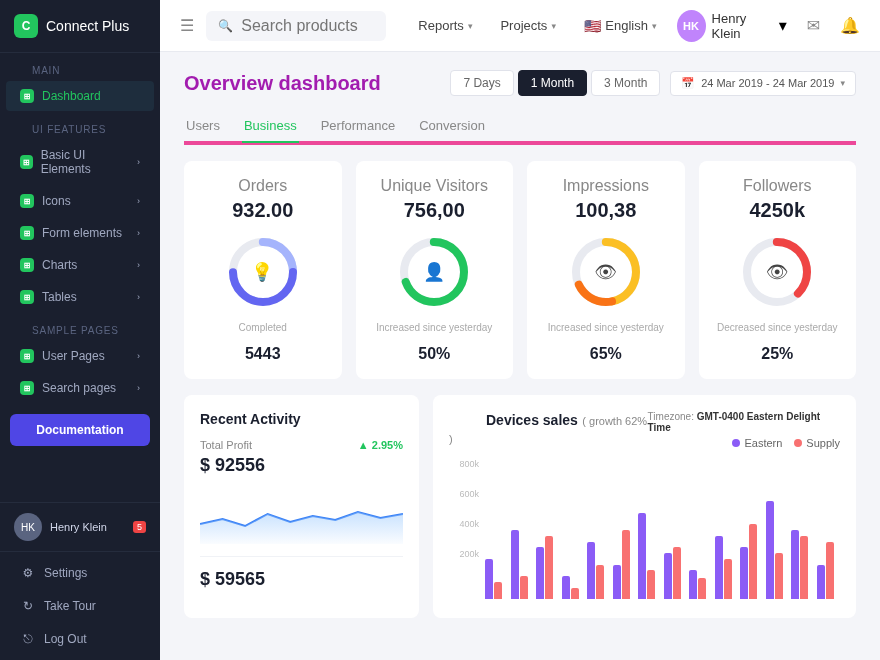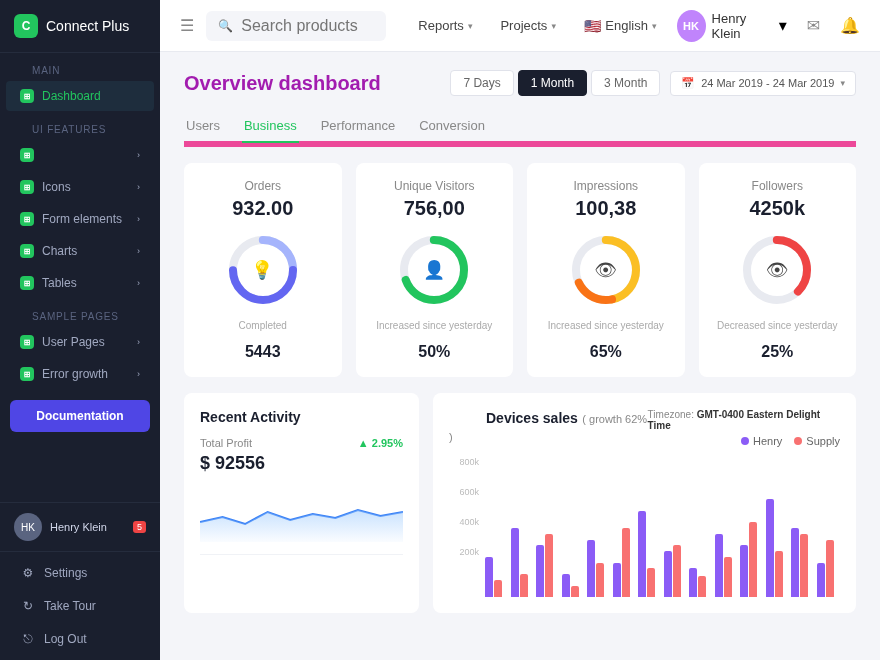--- a/index.html
+++ b/index.html
@@ -198,21 +198,21 @@
       background: white;
       margin-left: 6px;
       cursor: pointer;
     }
     .cal-icon { font-size: 11px; color: #888; }
 
     
     .tabs {
       display: flex;
       gap: 20px;
-      border-bottom: 6px solid #ec4899;
+      border-bottom: 4px solid #ec4899;
       margin-bottom: 16px;
     }
     .tab {
       padding: 8px 2px;
       font-size: 13px;
       color: #888;
       cursor: pointer;
       border-bottom: 2px solid transparent;
       margin-bottom: -2px;
     }
@@ -226,21 +226,21 @@
       margin-bottom: 16px;
     }
     .stat-card {
       background: white;
       border-radius: 8px;
       padding: 16px;
       display: flex;
       flex-direction: column;
       align-items: center;
     }
-    .stat-label { font-size: 12px; color: #888; margin-bottom: 4px; }
+    .stat-label { font-size: 16px; color: #888; margin-bottom: 4px; }
     .stat-value { font-size: 20px; font-weight: 700; color: #1a1f2e; margin-bottom: 10px; }
 
     
     .donut-wrap { position: relative; width: 80px; height: 80px; margin-bottom: 10px; }
     .donut-wrap svg { width: 80px; height: 80px; }
     .donut-center {
       position: absolute; top: 50%; left: 50%;
       transform: translate(-50%,-50%);
       font-size: 18px; color: #444;
     }
@@ -336,20 +336,21 @@
 
   <div class="sidebar-section-label">Main</div>
   <div class="sidebar-item active">
     <span class="green-dot">⊞</span>
     <span>Dashboard</span>
   </div>
 
   <div class="sidebar-section-label">UI Features</div>
   <div class="sidebar-item">
     <span class="green-dot item-icon">⊞</span>
+    <span>Basic UI Elements</span>
     <span class="chevron">›</span>
   </div>
   <div class="sidebar-item">
     <span class="green-dot item-icon">⊞</span>
     <span>Icons</span>
     <span class="chevron">›</span>
   </div>
   <div class="sidebar-item">
     <span class="green-dot item-icon">⊞</span>
     <span>Form elements</span>
@@ -368,21 +369,21 @@
   </div>
 
   <div class="sidebar-section-label">Sample Pages</div>
   <div class="sidebar-item">
     <span class="green-dot item-icon">⊞</span>
     <span>User Pages</span>
     <span class="chevron">›</span>
   </div>
   <div class="sidebar-item">
     <span class="green-dot item-icon">⊞</span>
-    <span>Error growth</span>
+    <span>Search pages</span>
     <span class="chevron">›</span>
   </div>
 
   <button class="doc-btn">Documentation</button>
 
   <div class="sidebar-user">
     <div class="user-avatar-sm">HK</div>
     <span class="user-name-sm">Henry Klein</span>
     <span class="user-badge">5</span>
   </div>
@@ -536,38 +537,39 @@
                   <stop offset="100%" stop-color="#93c5fd" stop-opacity="0.05"></stop>
                 </linearGradient>
               </defs>
               <path d="M0,40 L20,35 L40,42 L60,30 L80,38 L100,32 L120,36 L140,28 L160,34 L180,30" fill="none" stroke="#3b82f6" stroke-width="2"></path>
               <path d="M0,40 L20,35 L40,42 L60,30 L80,38 L100,32 L120,36 L140,28 L160,34 L180,30 L180,60 L0,60 Z" fill="url(#sparkGrad)"></path>
             </svg>
           </div>
         </div>
         <hr class="divider">
         <div class="profit-section">
+          <div class="profit-val">$ 59565</div>
         </div>
       </div>
 
       <div class="panel">
         <div class="devices-header">
           <div>
             <span class="devices-title">Devices sales</span>
             <span class="devices-sub">( growth 62% )</span>
           </div>
           <div class="devices-right">
             <div style="font-size:10px;color:#888">
               <span>Timezone:</span>
               <span style="font-weight:700;color:#333">GMT-0400 Eastern Delight Time</span>
             </div>
             <div class="legend">
               <div class="legend-item">
                 <span class="legend-dot" style="background:#8b5cf6"></span>
-                <span>Henry</span>
+                <span>Eastern</span>
               </div>
               <div class="legend-item">
                 <span class="legend-dot" style="background:#f87171"></span>
                 <span>Supply</span>
               </div>
             </div>
           </div>
         </div>
 
         <div class="bar-chart-wrap" id="barChart">

